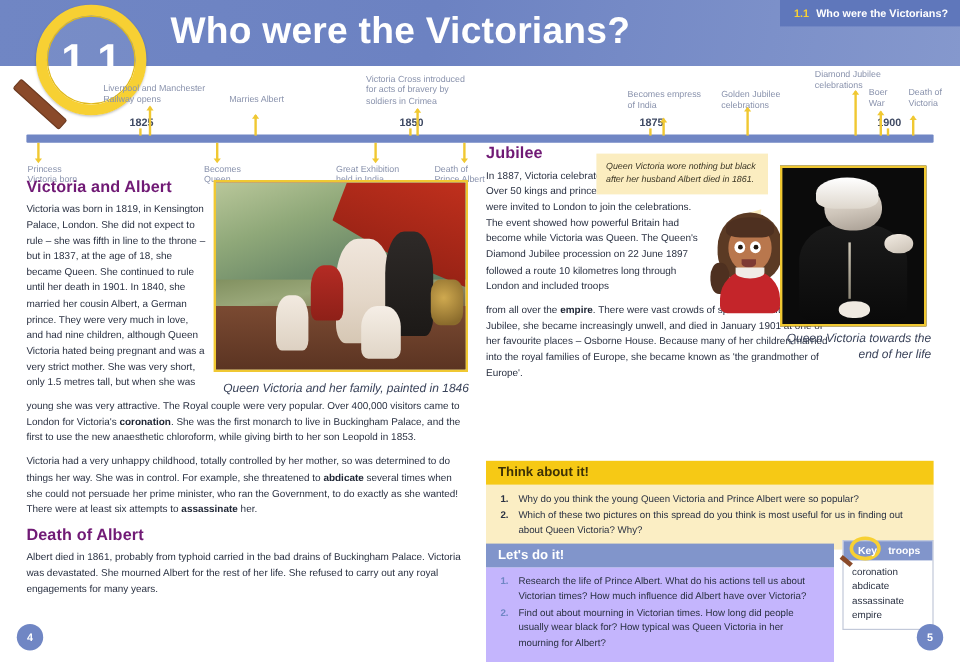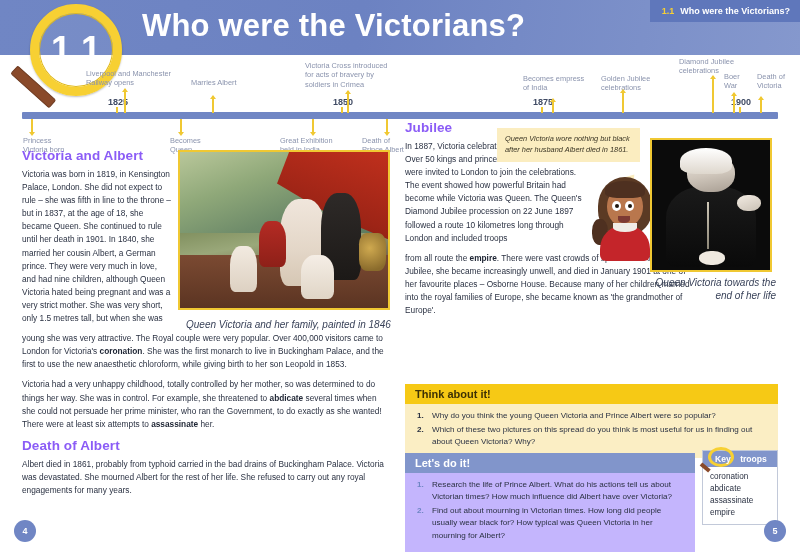--- a/index.html
+++ b/index.html
@@ -76,21 +76,21 @@
     position: absolute; font-size: 7.4px; color: #8a93ad; line-height: 1.25;
     white-space: pre-line;
   }
   .tl-year {
     position: absolute; font-size: 9px; font-weight: 700; color: #3f4a63;
   }
   
   .col-left { position: absolute; left: 22px; top: 148px; width: 368px; }
   .col-right { position: absolute; left: 405px; top: 120px; width: 373px; }
   h2.sec {
-    font-size: 13.5px; font-weight: 700; color: #8b5cf6;
+    font-size: 13.5px; font-weight: 700; color: #701a75;
     margin-bottom: 5px; letter-spacing: .1px;
   }
   p.body {
     font-size: 8.3px; line-height: 1.58; color: #2a3142;
     margin-bottom: 7px; text-align: left;
   }
   p.body b { font-weight: 700; color: #1d2433; }
   .caption {
     font-size: 10px; font-style: italic; color: #394259; line-height: 1.3;
   }
@@ -386,21 +386,21 @@
     <div class="fig f-child-red"></div>
     <div class="fig f-child-w1"></div>
     <div class="fig f-child-w2"></div>
     <div class="fig f-flowers"></div>
   </div>
   <div class="caption cap-family">Queen Victoria and her family, painted in 1846</div>
 
   <div class="col-right">
     <h2 class="sec">Jubilee</h2>
     <p class="body" style="width:183px;">In 1887, Victoria celebrated her Golden Jubilee. Over 50 kings and princes from around the world were invited to London to join the celebrations. The event showed how powerful Britain had become while Victoria was Queen. The Queen's Diamond Jubilee procession on 22 June 1897 followed a route 10 kilometres long through London and included troops</p>
-    <p class="body" style="width:290px;"><span>from all route the </span><b>empire</b><span>. There were vast crowds of spectators. After the Jubilee, she became increasingly unwell, and died in January 1901 at one of her favourite places – Osborne House. Because many of her children married into the royal families of Europe, she became known as 'the grandmother of Europe'.</span></p>
+    <p class="body" style="width:290px;"><span>from all over the </span><b>empire</b><span>. There were vast crowds of spectators. After the Jubilee, she became increasingly unwell, and died in January 1901 at one of her favourite places – Osborne House. Because many of her children married into the royal families of Europe, she became known as 'the grandmother of Europe'.</span></p>
   </div>
 
   <div class="bubble">Queen Victoria wore nothing but black after her husband Albert died in 1861.</div>
   <div class="bubble-tail"></div>
   <div class="cartoon">
     <div class="c-hair-back"></div>
     <div class="c-pony"></div>
     <div class="c-face"></div>
     <div class="c-fringe"></div>
     <div class="c-eye l"></div>

